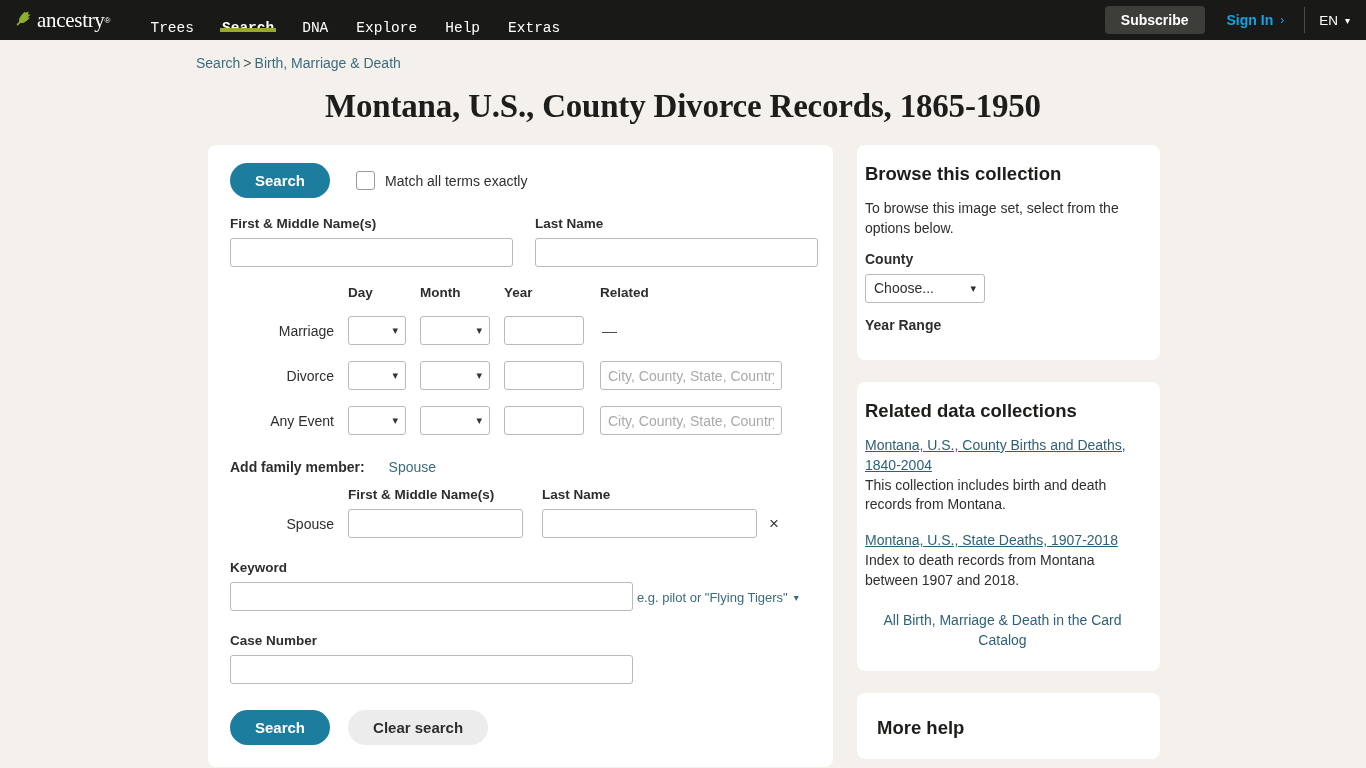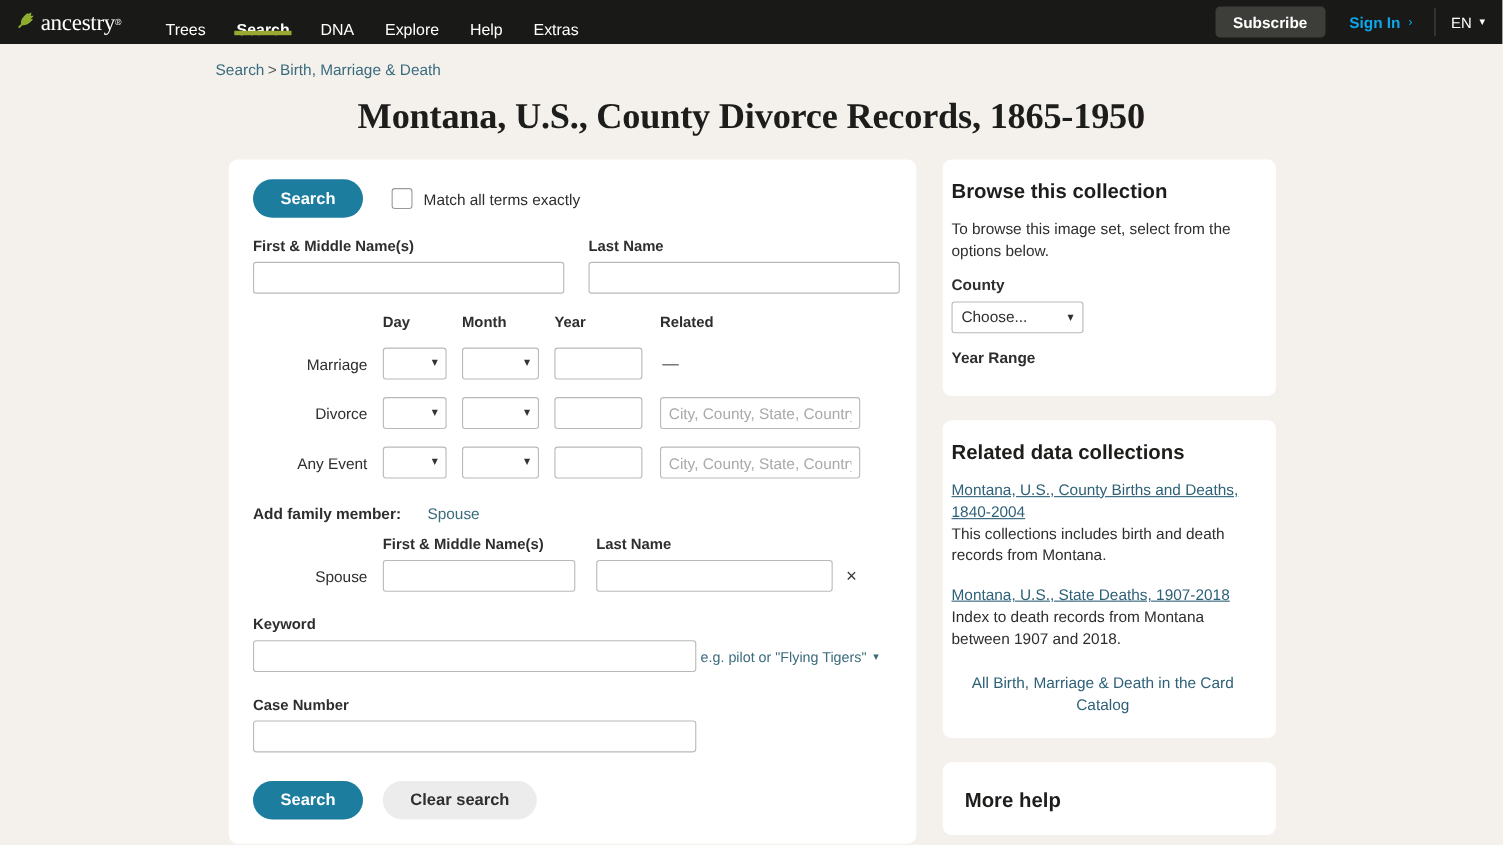--- a/index.html
+++ b/index.html
@@ -44,20 +44,21 @@
   .nav-items { display: flex; align-items: center; height: 40px; }
   .nav-item {
     color: #ffffff;
     font-size: 14.5px;
     padding: 0 14px;
     height: 24px;
     line-height: 40px;
     cursor: pointer;
     position: relative;
     white-space: nowrap;
+    font-family: Liberation Mono, monospace;
   }
   .nav-item.active { font-weight: bold; }
   .nav-item.active::after {
     content: "";
     position: absolute;
     left: 12px; right: 12px; bottom: 0;
     height: 4px;
     background: #9aa832;
   }
   .nav-right {
@@ -544,21 +545,21 @@
         <span class="cd">▾</span>
       </div>
       <div class="side-sublabel">Year Range</div>
     </div>
 
     <div class="card side-card">
       <h2 class="side-title">Related data collections</h2>
 
       <div>
         <a class="side-link">Montana, U.S., County Births and Deaths, 1840-2004</a>
-        <p class="side-desc">This collections includes birth and death records from Montana.</p>
+        <p class="side-desc">This collection includes birth and death records from Montana.</p>
       </div>
 
       <div>
         <a class="side-link">Montana, U.S., State Deaths, 1907-2018</a>
         <p class="side-desc">Index to death records from Montana between 1907 and 2018.</p>
       </div>
 
       <a class="catalog-link">All Birth, Marriage &amp; Death in the Card Catalog</a>
     </div>
 

